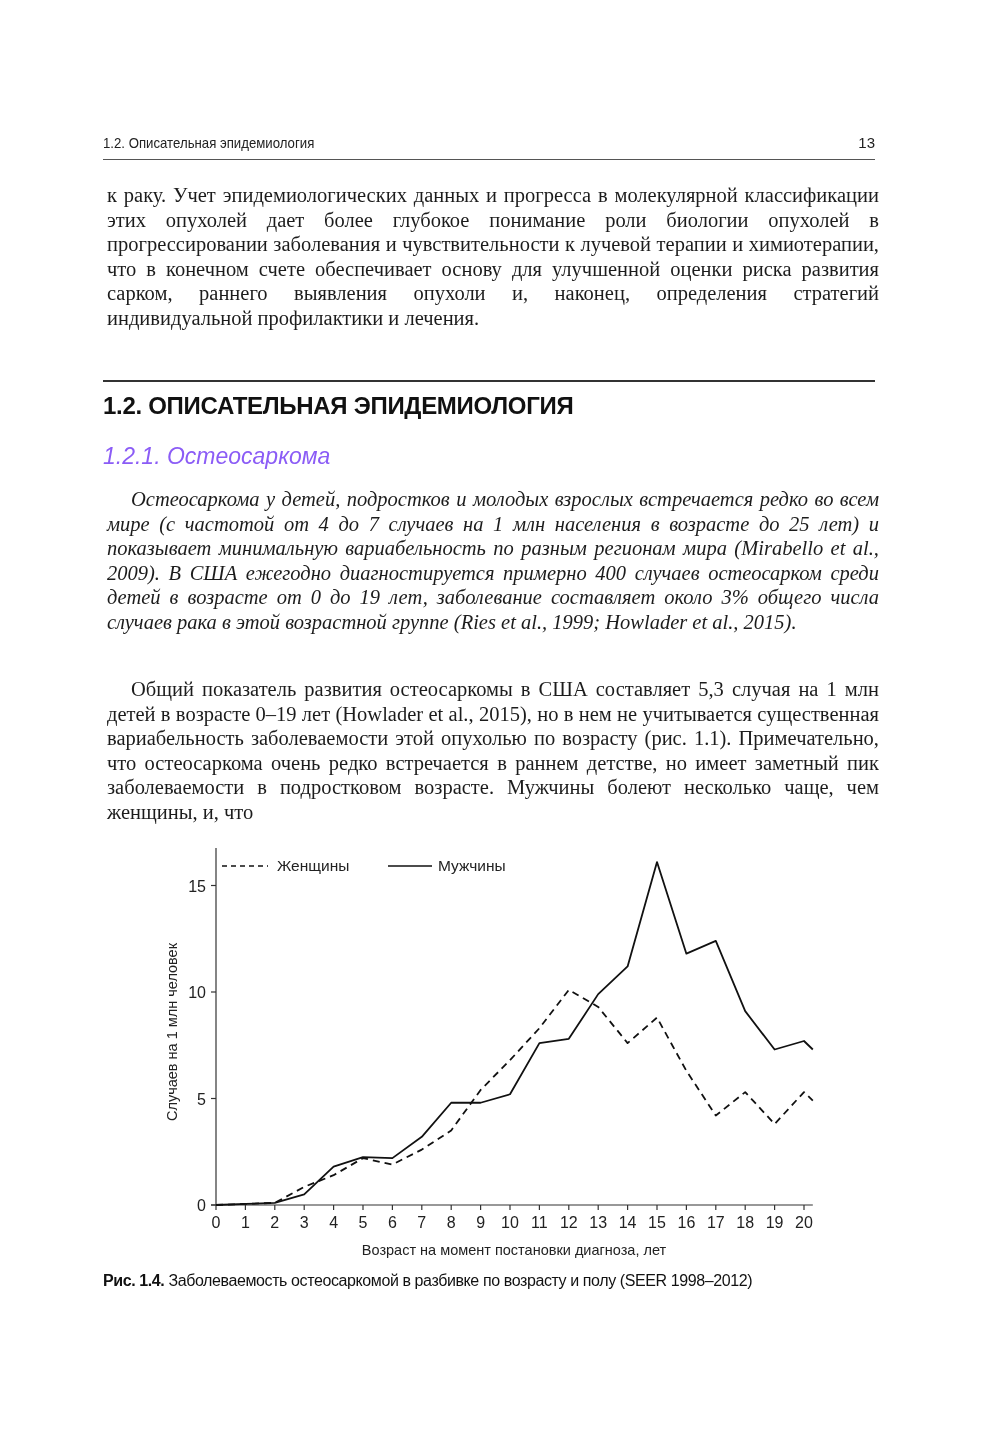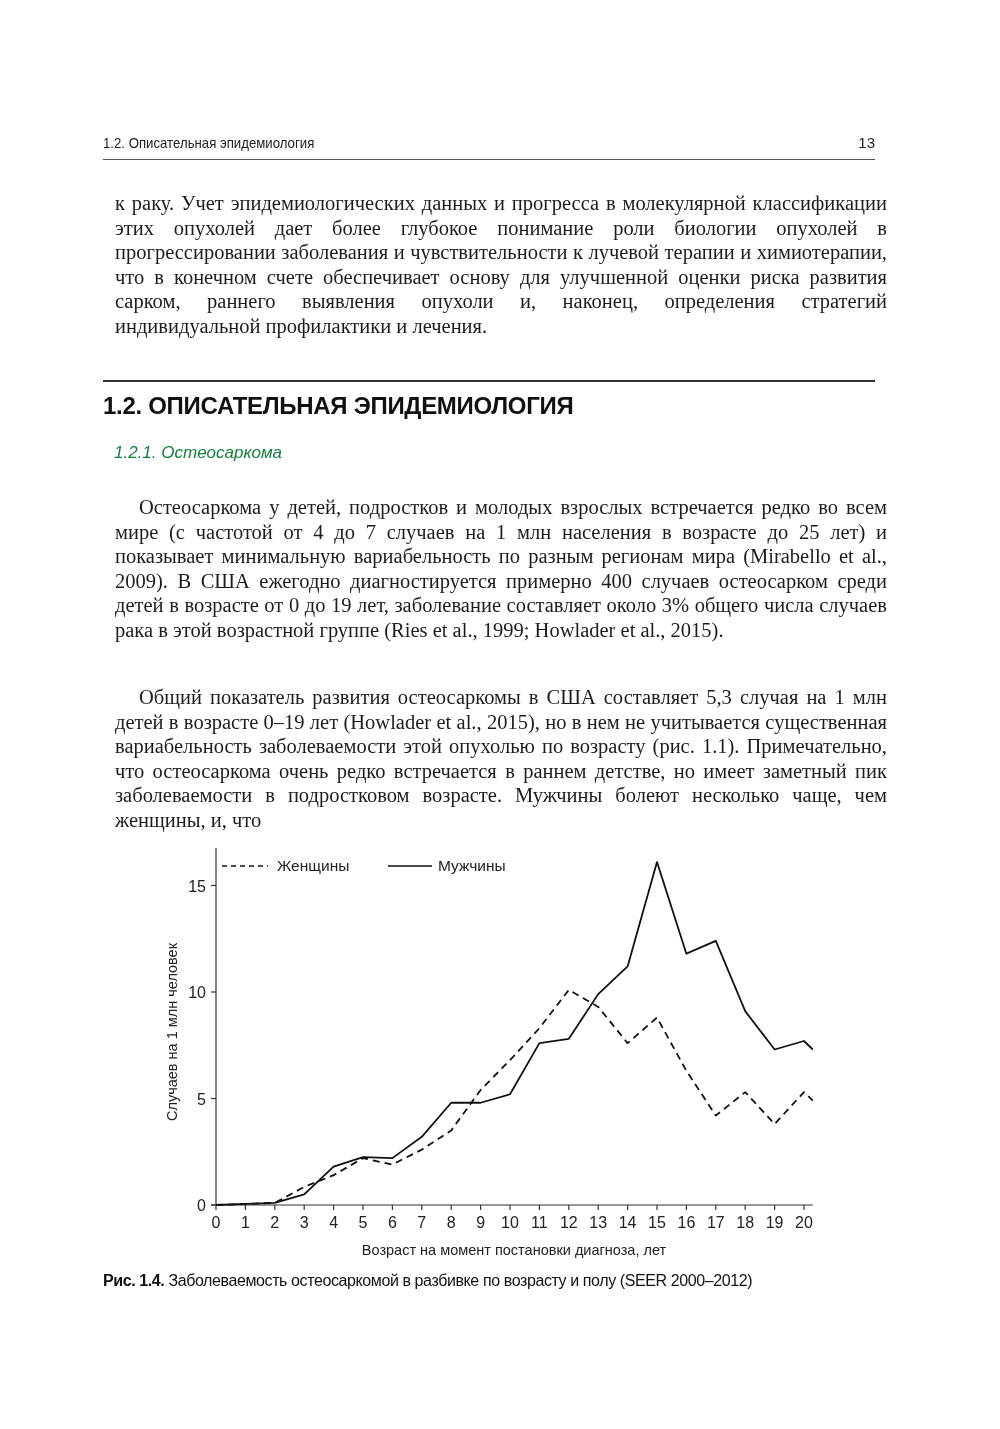--- a/index.html
+++ b/index.html
@@ -6,33 +6,33 @@
   body { width: 1000px; height: 1429px; position: relative; overflow: hidden; color: #1a1a1a; }
   .page { position: absolute; left: 103px; top: 0; width: 772px; }
   .running-head {
     position: absolute; top: 134px; left: 0; width: 772px;
     font-family: "Liberation Sans", sans-serif; font-size: 15px; color: #222;
     display: flex; justify-content: space-between; transform: scaleX(0.88); transform-origin: left;
   }
   .head-rule { position: absolute; top: 159px; left: 0; width: 772px; height: 1px; background: #555; }
   .body-text {
     font-family: "Liberation Serif", serif; font-size: 20.5px; line-height: 24.6px;
-    text-align: justify; margin: 12px; color: #1c1c1c;
+    text-align: justify; margin: 4px; color: #1c1c1c;
   }
   .p1 { position: absolute; top: 179px; left: 0; width: 772px; }
   .section-rule { position: absolute; top: 380px; left: 0; width: 772px; height: 2px; background: #333; }
   .section-title {
     position: absolute; top: 392px; left: 0; font-family: "Liberation Sans", sans-serif;
     font-weight: bold; font-size: 24px; color: #111; letter-spacing: -0.3px;
   }
   .sub-title {
-    position: absolute; top: 443px; left: 11px; font-family: "Liberation Sans", sans-serif;
-    font-style: italic; font-size: 17px; color: #15803d;
+    position: absolute; top: 443px; left: 0; font-family: "Liberation Sans", sans-serif;
+    font-style: italic; font-size: 23px; color: #8b5cf6;
   }
-  .p2 { position: absolute; top: 483px; left: 0; width: 772px; }
+  .p2 { position: absolute; top: 483px; left: 0; width: 772px; font-style: italic; }
   .p3 { position: absolute; top: 673px; left: 0; width: 772px; }
   .indent { text-indent: 24px; }
   .chart { position: absolute; left: 0; top: 0; }
   .caption {
     position: absolute; top: 1272px; left: 103px; width: 772px;
     font-family: "Liberation Sans", sans-serif; font-size: 16px; color: #111; white-space: nowrap;
     letter-spacing: -0.4px;
   }
   .caption b { font-weight: bold; }
   svg text { font-family: "Liberation Sans", sans-serif; fill: #222; }
@@ -120,14 +120,14 @@
       <line x1="222" y1="866" x2="268" y2="866" stroke="#111111" stroke-width="1.6" stroke-dasharray="5,4"></line>
       <text x="277" y="871" font-size="15.5">Женщины</text>
       <line x1="388" y1="866" x2="432" y2="866" stroke="#111111" stroke-width="1.6" stroke-dasharray="none"></line>
       <text x="438" y="871" font-size="15.5">Мужчины</text>
     </g>
   <text id="xlabel" x="514" y="1255" font-size="14.5" text-anchor="middle">Возраст на момент постановки диагноза, лет</text>
   <text id="ylabel" x="0" y="0" font-size="14.5" text-anchor="middle" transform="translate(177,1032) rotate(-90)">Случаев на 1 млн человек</text>
 </svg>
 
 <div class="caption">
-  <b>Рис. 1.4.</b><span> Заболеваемость остеосаркомой в разбивке по возрасту и полу (SEER 2000–2012)</span>
+  <b>Рис. 1.4.</b><span> Заболеваемость остеосаркомой в разбивке по возрасту и полу (SEER 1998–2012)</span>
 </div>
 
 </body></html>

